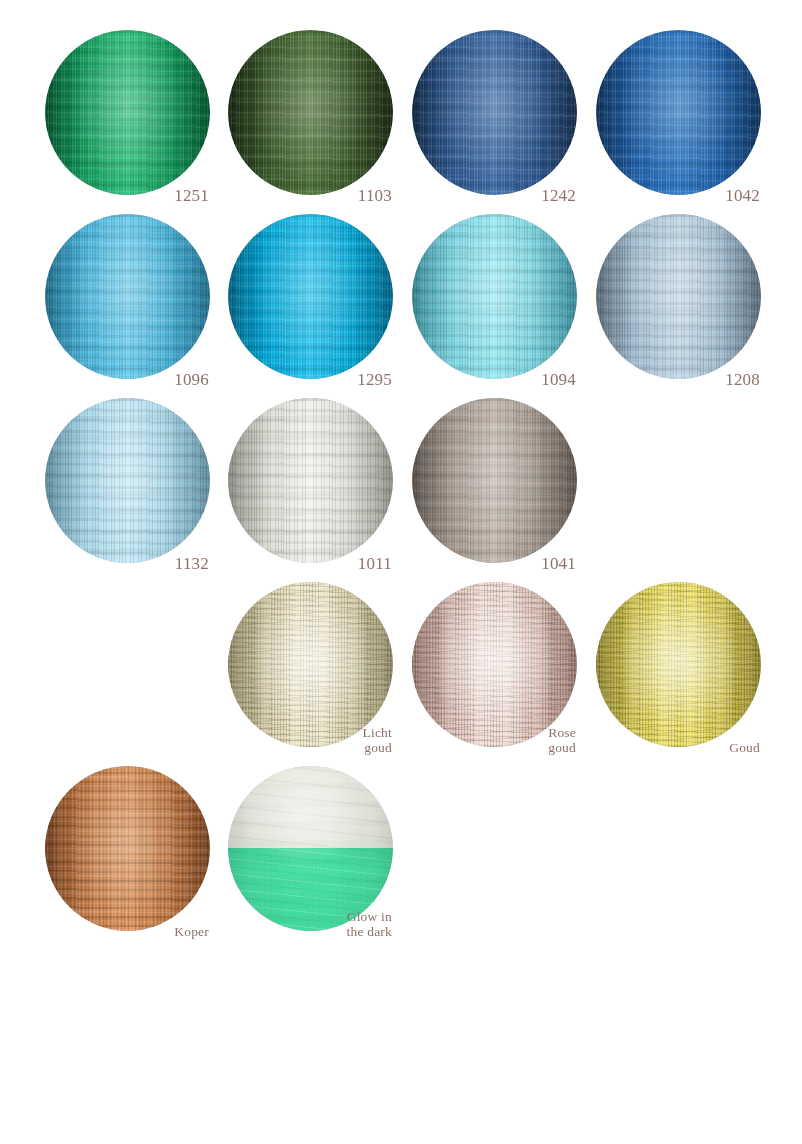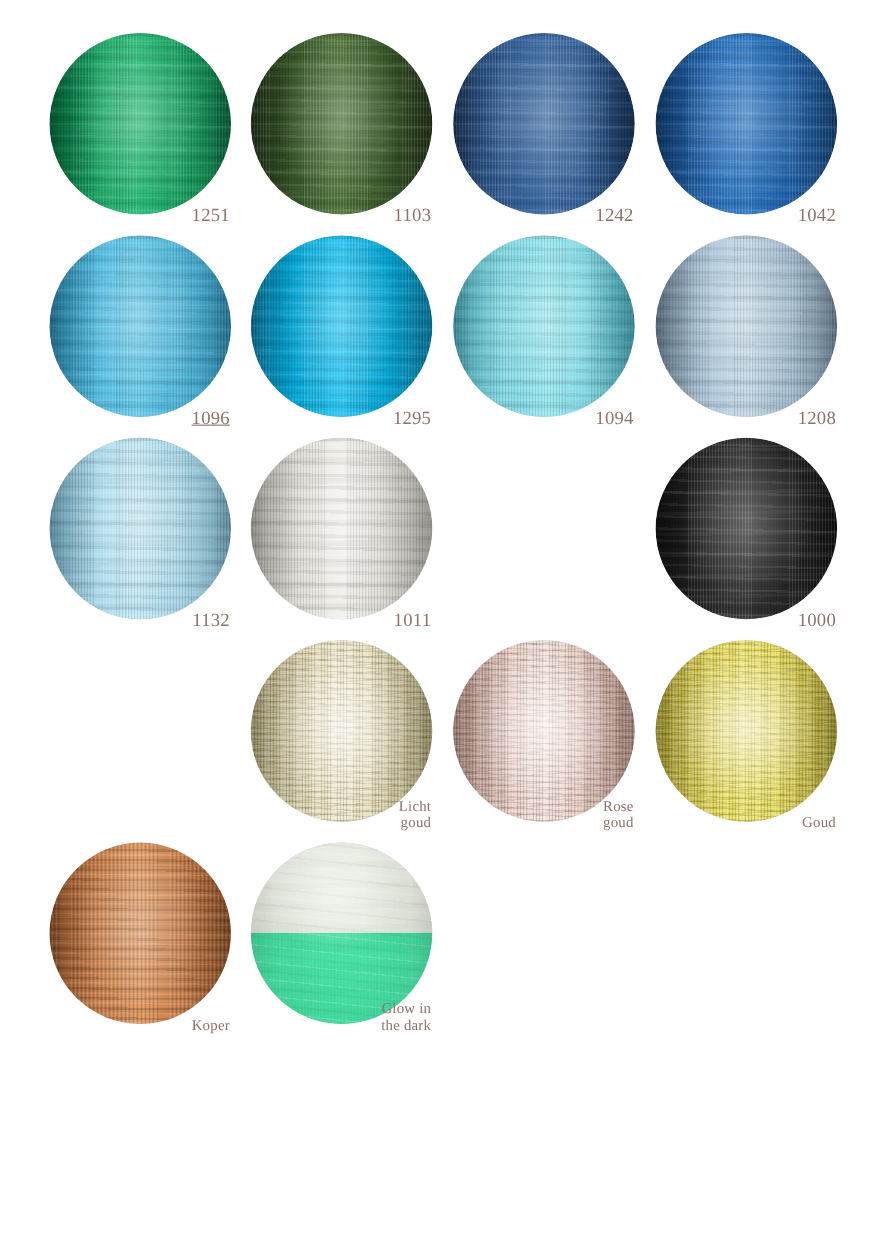--- a/index.html
+++ b/index.html
@@ -324,21 +324,21 @@
     <div class="swatch-row" style="top: 206px;">
       <div class="swatch-cell col-0">
         <div class="thread-disc satin">
           <div class="disc-base" style="background: linear-gradient(to right, rgb(47, 158, 200) 0%, rgb(72, 184, 224) 22%, rgb(107, 205, 236) 50%, rgb(72, 184, 224) 78%, rgb(47, 158, 200) 100%);"></div>
           <div class="disc-threads"></div>
           <div class="disc-moire"></div>
           <div class="disc-moire2"></div>
           <div class="disc-shade"></div>
           <div class="disc-hilite"></div>
         </div>
-        <div class="swatch-label" style="color: rgb(141, 114, 105); text-decoration: underline;">1096</div>
+        <div class="swatch-label" style="color: rgb(141, 114, 105);">1096</div>
       </div>
       <div class="swatch-cell col-1">
         <div class="thread-disc satin">
           <div class="disc-base" style="background: linear-gradient(to right, rgb(0, 144, 191) 0%, rgb(0, 174, 224) 22%, rgb(38, 194, 238) 50%, rgb(0, 174, 224) 78%, rgb(0, 144, 191) 100%);"></div>
           <div class="disc-threads"></div>
           <div class="disc-moire"></div>
           <div class="disc-moire2"></div>
           <div class="disc-shade"></div>
           <div class="disc-hilite"></div>
         </div>
@@ -383,30 +383,30 @@
         <div class="thread-disc satin">
           <div class="disc-base" style="background: linear-gradient(to right, rgb(203, 201, 192) 0%, rgb(226, 225, 218) 22%, rgb(241, 240, 235) 50%, rgb(226, 225, 218) 78%, rgb(203, 201, 192) 100%);"></div>
           <div class="disc-threads"></div>
           <div class="disc-moire"></div>
           <div class="disc-moire2"></div>
           <div class="disc-shade"></div>
           <div class="disc-hilite"></div>
         </div>
         <div class="swatch-label" style="color: rgb(141, 114, 105);">1011</div>
       </div>
-      <div class="swatch-cell col-3">
-        <div class="thread-disc satin">
-          <div class="disc-base" style="background: linear-gradient(to right, rgb(18, 18, 18) 0%, rgb(35, 35, 35) 22%, rgb(52, 52, 52) 50%, rgb(35, 35, 35) 78%, rgb(18, 18, 18) 100%);"></div>
-          <div class="disc-threads"></div>
-          <div class="disc-moire"></div>
-          <div class="disc-moire2"></div>
-          <div class="disc-shade"></div>
-          <div class="disc-hilite"></div>
-        </div>
-        <div class="swatch-label" style="color: rgb(141, 114, 105);">1000</div>
+      <div class="swatch-cell col-2">
+        <div class="thread-disc satin">
+          <div class="disc-base" style="background: linear-gradient(to right, rgb(133, 120, 110) 0%, rgb(167, 155, 145) 22%, rgb(194, 183, 173) 50%, rgb(167, 155, 145) 78%, rgb(133, 120, 110) 100%);"></div>
+          <div class="disc-threads"></div>
+          <div class="disc-moire"></div>
+          <div class="disc-moire2"></div>
+          <div class="disc-shade"></div>
+          <div class="disc-hilite"></div>
+        </div>
+        <div class="swatch-label" style="color: rgb(141, 114, 105);">1041</div>
       </div>
     </div>
     <div class="swatch-row" style="top: 574px;">
       <div class="swatch-cell col-1">
         <div class="thread-disc metallic">
           <div class="disc-base" style="background: linear-gradient(to right, rgb(196, 184, 132) 0%, rgb(221, 211, 169) 22%, rgb(239, 233, 204) 50%, rgb(221, 211, 169) 78%, rgb(196, 184, 132) 100%);"></div>
           <div class="disc-threads"></div>
           <div class="disc-moire"></div>
           <div class="disc-moire2"></div>
           <div class="disc-shade"></div>

